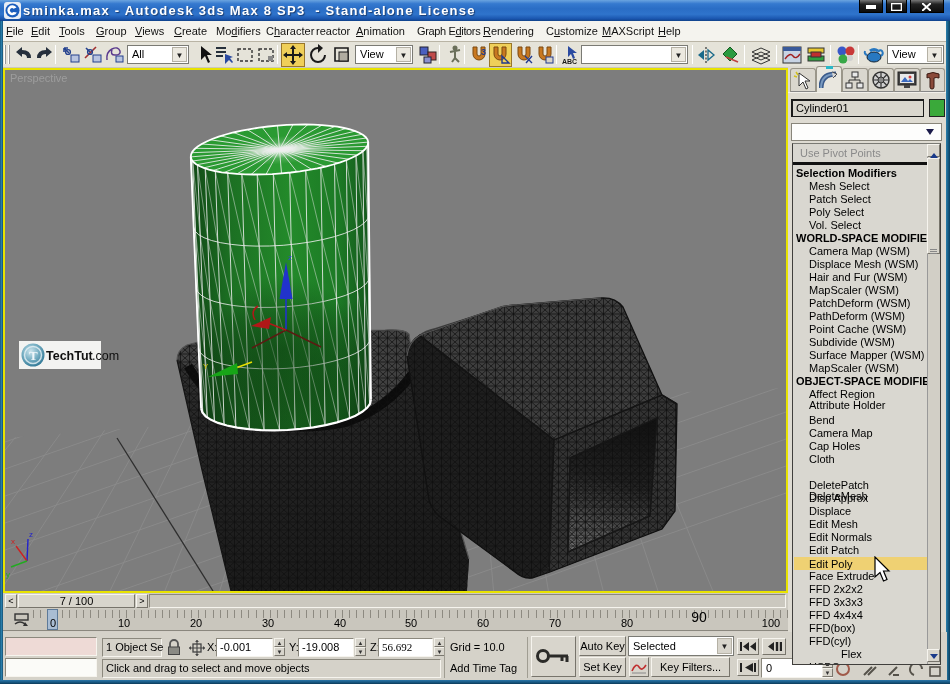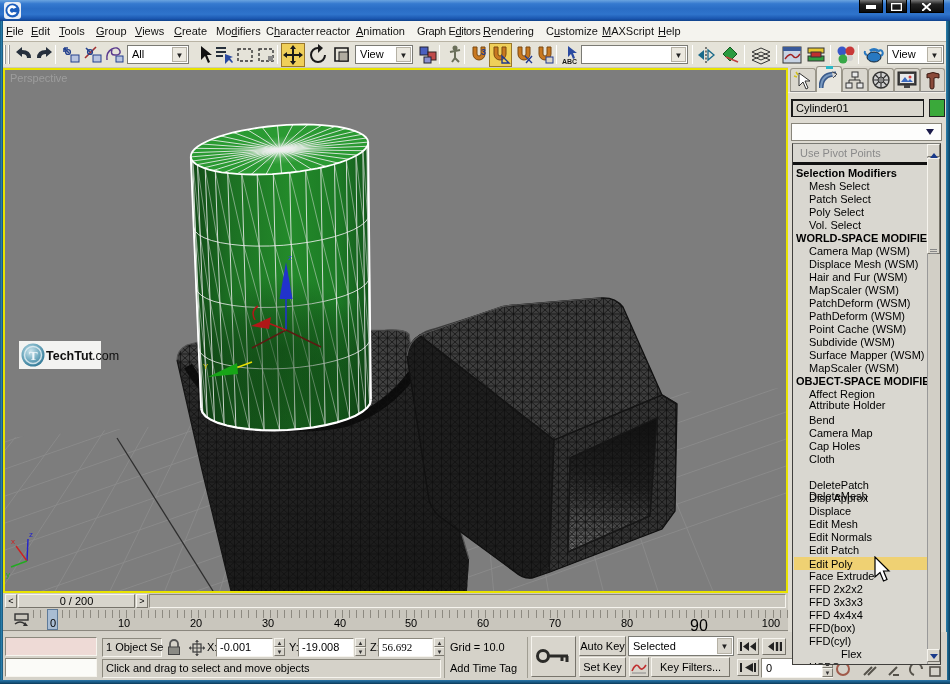--- a/index.html
+++ b/index.html
@@ -44,20 +44,21 @@
 </style></head>
 <body>
 <div id="win">
 
   <div class="abs" id="titlebar"></div>
   <svg class="abs" style="left:4px;top:2px" width="17" height="17">
       <rect x="0" y="0" width="17" height="17" rx="3" fill="#e8edf5"></rect>
       <circle cx="8.5" cy="8.5" r="7" fill="#1b5dbd"></circle>
       <path d="M12.5,5.5 A5,5 0 1 0 12.8,10.5 L9.5,10 A2.2,2.2 0 1 1 9.6,6.8 Z" fill="#fff"></path>
     </svg>
+  <div class="abs" id="titletext">sminka.max - Autodesk 3ds Max 8 SP3&nbsp; - Stand-alone License</div>
   <div class="abs winbtn" style="left:859px;width:24px;"></div>
     <svg class="abs" style="left:866px;top:5px" width="10" height="4">
       <rect width="10" height="4" fill="#fff"></rect>
     </svg>
     <div class="abs winbtn" style="left:886px;width:21px;"></div>
     <svg class="abs" style="left:891px;top:3px" width="11" height="8">
       <rect x="0.5" y="0.5" width="10" height="7" fill="none" stroke="#fff" stroke-width="1.6"></rect>
     </svg>
     <div class="abs winbtn" style="left:910px;width:34px;"></div>
     <svg class="abs" style="left:922px;top:3px" width="9" height="8">
@@ -345,41 +346,41 @@
 <path d="M22,491 L6,497" stroke="#22aa22"></path>
 <text x="24" y="467" font-size="8" fill="#2222cc" stroke="none">z</text>
 <text x="6" y="474" font-size="8" fill="#cc2222" stroke="none">x</text>
 <text x="1" y="507" font-size="8" fill="#22aa22" stroke="none">y</text>
 </g>
 <text x="5" y="12" font-size="11" fill="#9d9d9d">Perspective</text>
 </svg>
 
   <div class="abs" id="timeslider">
     <div class="btn3d" style="left:2px;top:1px;width:12px;height:14px;font-size:9px;text-align:center;line-height:13px;">&lt;</div>
-    <div class="btn3d" style="left:15px;top:1px;width:117px;height:14px;font-size:11px;text-align:center;line-height:13px;">0 / 200</div>
+    <div class="btn3d" style="left:15px;top:1px;width:117px;height:14px;font-size:11px;text-align:center;line-height:13px;">7 / 100</div>
     <div class="btn3d" style="left:133px;top:1px;width:12px;height:14px;font-size:9px;text-align:center;line-height:13px;">&gt;</div>
     <div class="sunk" style="left:146px;top:1px;width:637px;height:14px;background:#cbc8bf"></div>
   </div>
   <div class="abs" id="trackbar">
     <svg style="position:absolute;left:10px;top:3px" width="20" height="17" viewBox="0 0 20 17">
         <rect x="2" y="2" width="13" height="6" fill="none" stroke="#333" stroke-width="1.4"></rect>
         <path d="M2,12 Q7,8 12,12" fill="none" stroke="#333" stroke-width="1.4"></path>
         <path d="M12,10 l3,4 l-5,0 Z" fill="#333"></path>
       </svg>
     <div style="position:absolute;left:30px;top:1px;right:0;height:8px;background:repeating-linear-gradient(90deg,#8d8a81 0 1px,transparent 1px 7.18px);"></div>
     <div class="txt" style="left:49px;top:8px;transform:translateX(-50%);font-size:11px;">0</div>
       <div class="txt" style="left:121px;top:8px;transform:translateX(-50%);font-size:11px;">10</div>
       <div class="txt" style="left:193px;top:8px;transform:translateX(-50%);font-size:11px;">20</div>
       <div class="txt" style="left:265px;top:8px;transform:translateX(-50%);font-size:11px;">30</div>
       <div class="txt" style="left:337px;top:8px;transform:translateX(-50%);font-size:11px;">40</div>
       <div class="txt" style="left:408px;top:8px;transform:translateX(-50%);font-size:11px;">50</div>
       <div class="txt" style="left:480px;top:8px;transform:translateX(-50%);font-size:11px;">60</div>
       <div class="txt" style="left:552px;top:8px;transform:translateX(-50%);font-size:11px;">70</div>
       <div class="txt" style="left:624px;top:8px;transform:translateX(-50%);font-size:11px;">80</div>
-      <div class="txt" style="left:696px;top:8px;transform:translateX(-50%);font-size:16px;">90</div>
+      <div class="txt" style="left:696px;top:0;transform:translateX(-50%);font-size:14px;">90</div>
       <div class="txt" style="left:768px;top:8px;transform:translateX(-50%);font-size:11px;">100</div>
     <div style="position:absolute;left:44px;top:0px;width:11px;height:21px;background:#a9bdd3;border:1px solid #5d7a99;"></div>
       <div class="txt" style="left:50px;top:8px;transform:translateX(-50%);">0</div>
 
   </div>
   <div class="abs" id="statusbar">
     <div class="sunk" style="left:2px;top:5px;width:92px;height:19px;background:#eedad6"></div>
     <div class="sunk" style="left:2px;top:26px;width:92px;height:19px;background:#fbfbf8"></div>
     <div class="sunk" style="left:99px;top:6px;width:60px;height:19px;"></div>
     <div class="txt" style="left:103px;top:9px;">1 Object Se</div>

